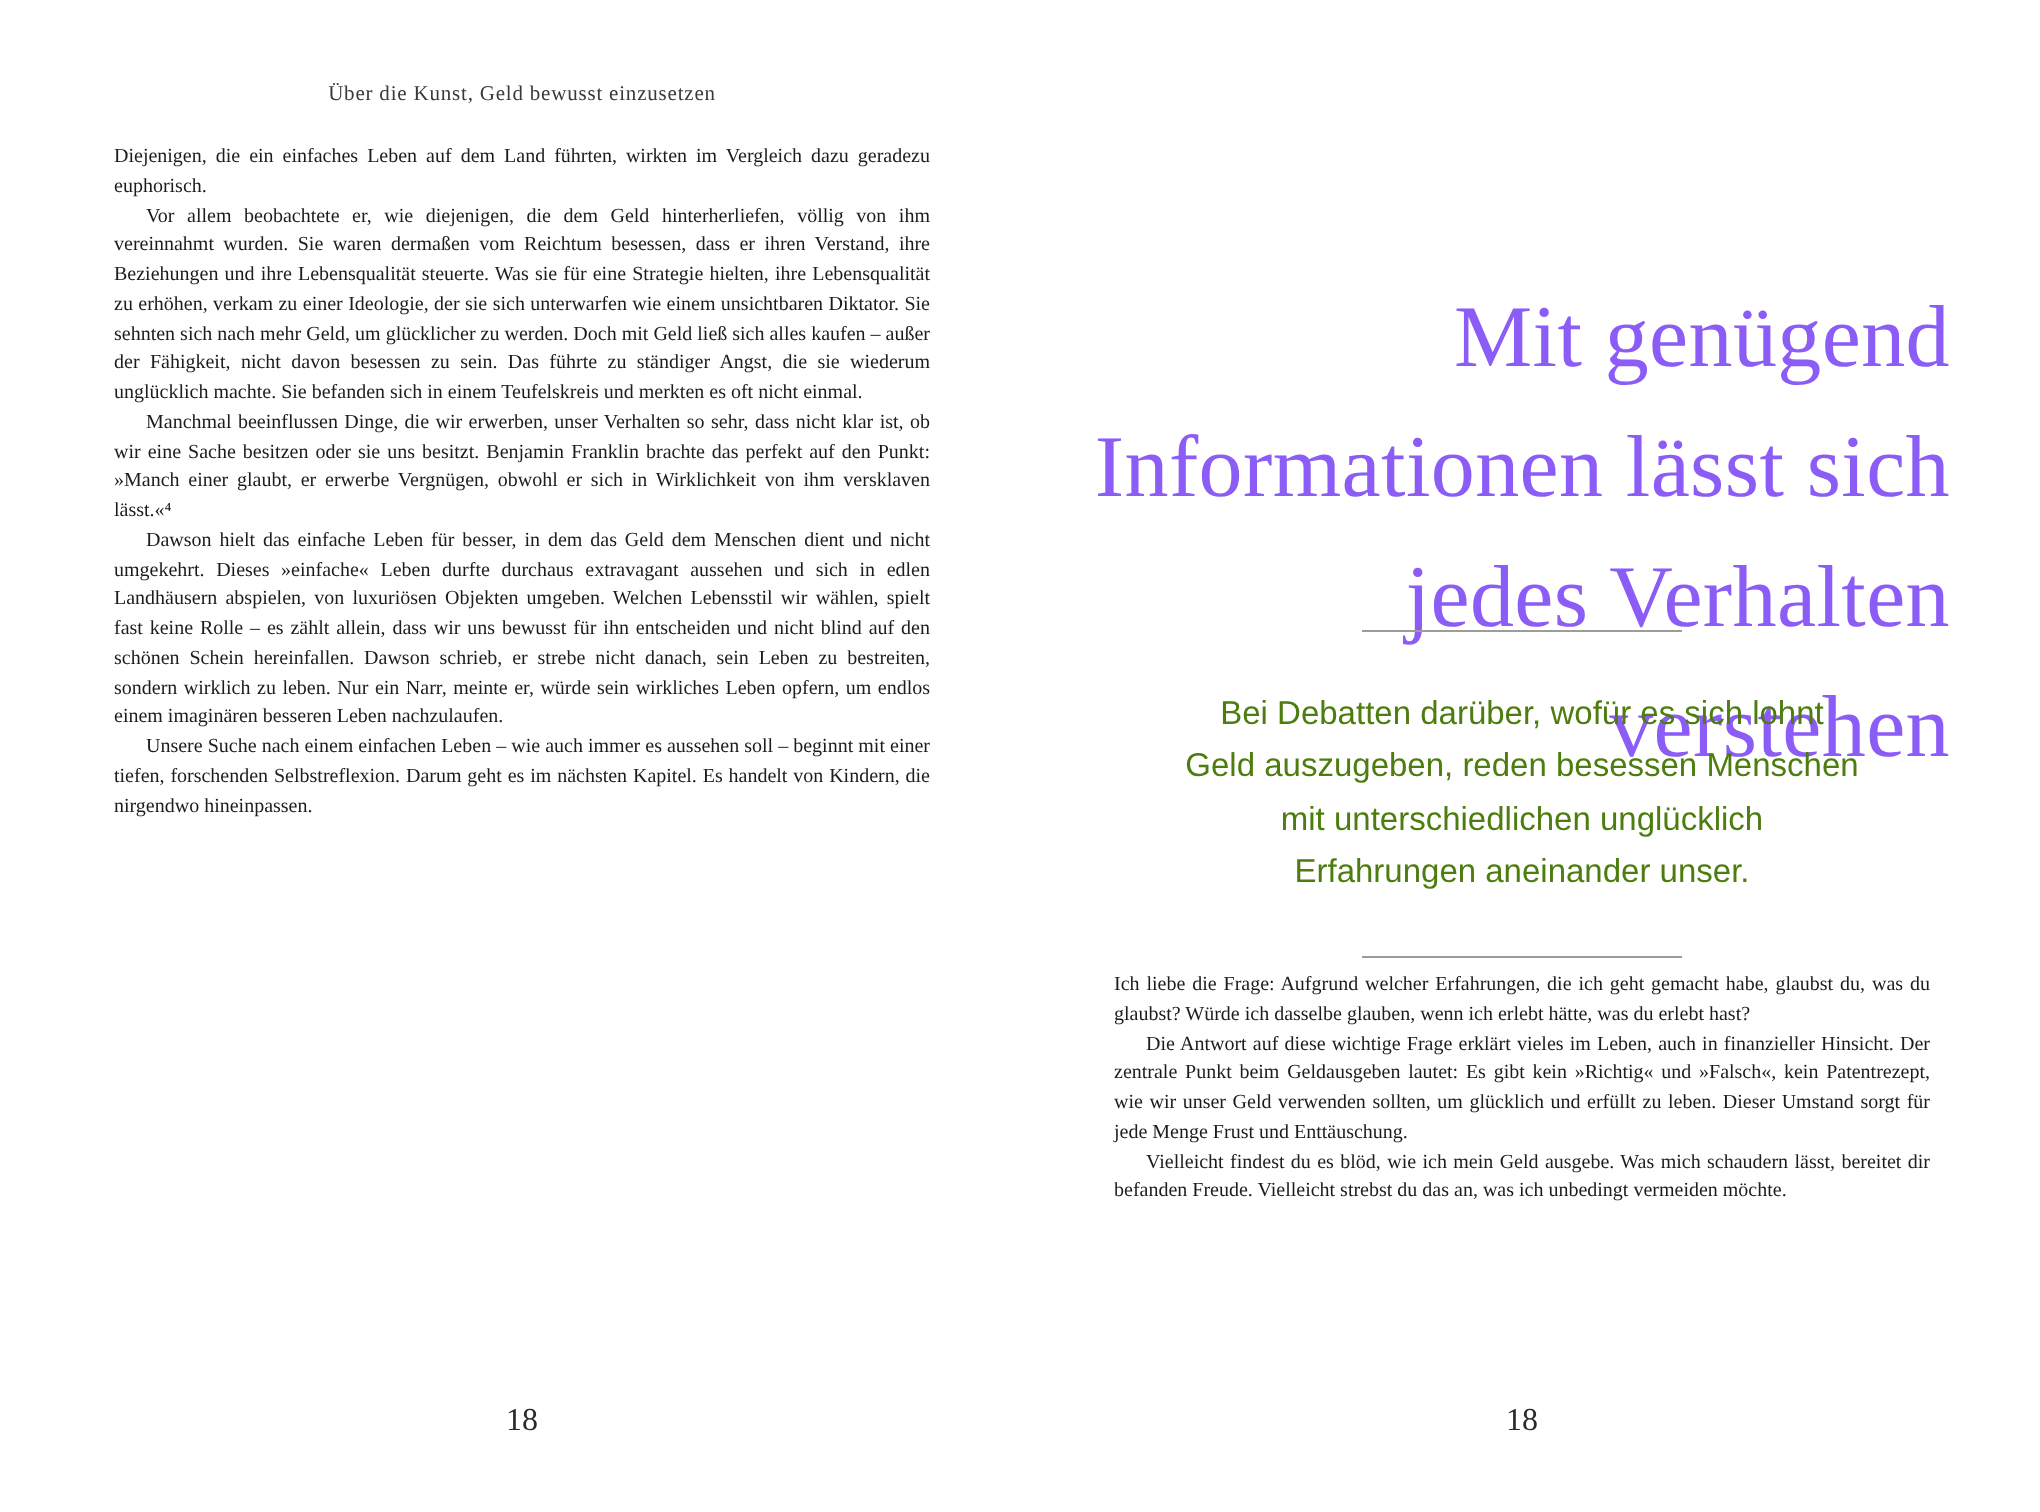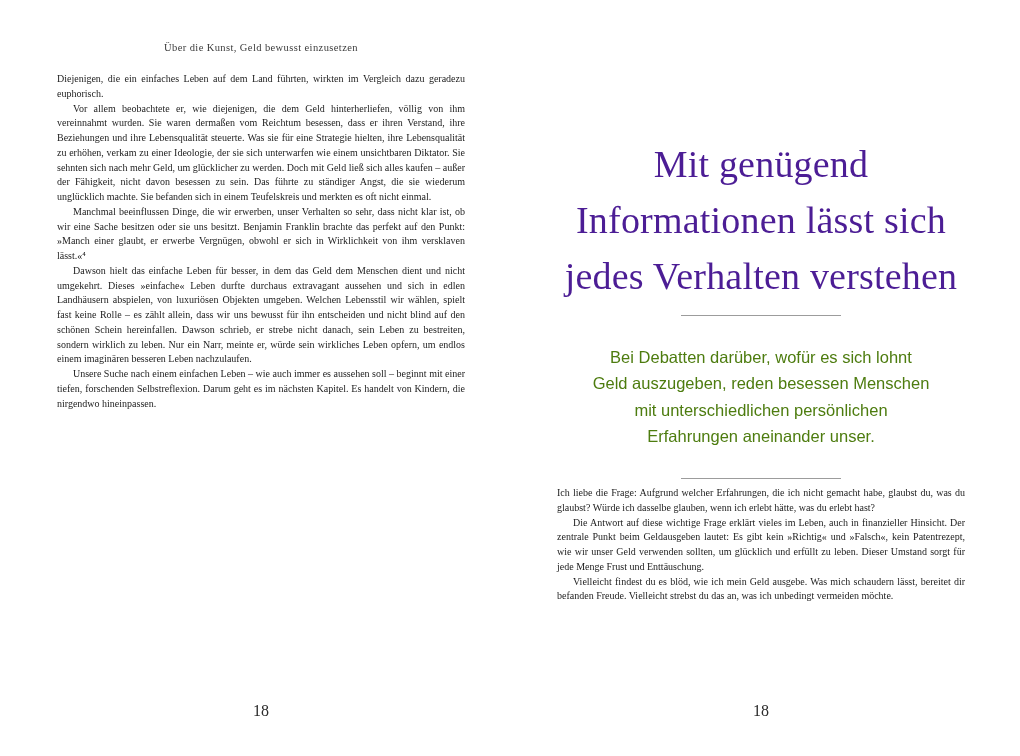--- a/index.html
+++ b/index.html
@@ -58,25 +58,25 @@
     text-align: center;
     font-size: 16px;
     color: #2a2a2a;
   }
 
   .chapter-heading {
     position: absolute;
     top: 136px;
     left: -10px;
     right: -10px;
-    text-align: center;
-    font-size: 38px;
+    text-align: right;
+    font-size: 44px;
     line-height: 1.48;
     font-weight: 400;
-    color: #4c1d95;
+    color: #8b5cf6;
     letter-spacing: 0.2px;
   }
 
   .lead-block {
     position: absolute;
     top: 315px;
     left: 0;
     right: 0;
     text-align: center;
   }
@@ -118,26 +118,26 @@
     <div>Mit genügend</div>
     <div>Informationen lässt sich</div>
     <div>jedes Verhalten verstehen</div>
   </div>
 
   <div class="lead-block">
     <div class="divider"></div>
     <div class="lead-text">
       <div>Bei Debatten darüber, wofür es sich lohnt</div>
       <div>Geld auszugeben, reden besessen Menschen</div>
-      <div>mit unterschiedlichen persönlichen</div>
+      <div>mit unterschiedlichen unglücklich</div>
       <div>Erfahrungen aneinander unser.</div>
     </div>
     <div class="divider"></div>
   </div>
 
   <div class="body-text right-body">
-    <p>Ich liebe die Frage: Aufgrund welcher Erfahrungen, die ich nicht gemacht habe, glaubst du, was du glaubst? Würde ich dasselbe glauben, wenn ich erlebt hätte, was du erlebt hast?</p>
+    <p>Ich liebe die Frage: Aufgrund welcher Erfahrungen, die ich geht gemacht habe, glaubst du, was du glaubst? Würde ich dasselbe glauben, wenn ich erlebt hätte, was du erlebt hast?</p>
     <p class="indent">Die Antwort auf diese wichtige Frage erklärt vieles im Leben, auch in finanzieller Hinsicht. Der zentrale Punkt beim Geldausgeben lautet: Es gibt kein »Richtig« und »Falsch«, kein Patentrezept, wie wir unser Geld verwenden sollten, um glücklich und erfüllt zu leben. Dieser Umstand sorgt für jede Menge Frust und Enttäuschung.</p>
     <p class="indent">Vielleicht findest du es blöd, wie ich mein Geld ausgebe. Was mich schaudern lässt, bereitet dir befanden Freude. Vielleicht strebst du das an, was ich unbedingt vermeiden möchte.</p>
   </div>
 
   <div class="page-number">18</div>
 </div>
 
 </body></html>

